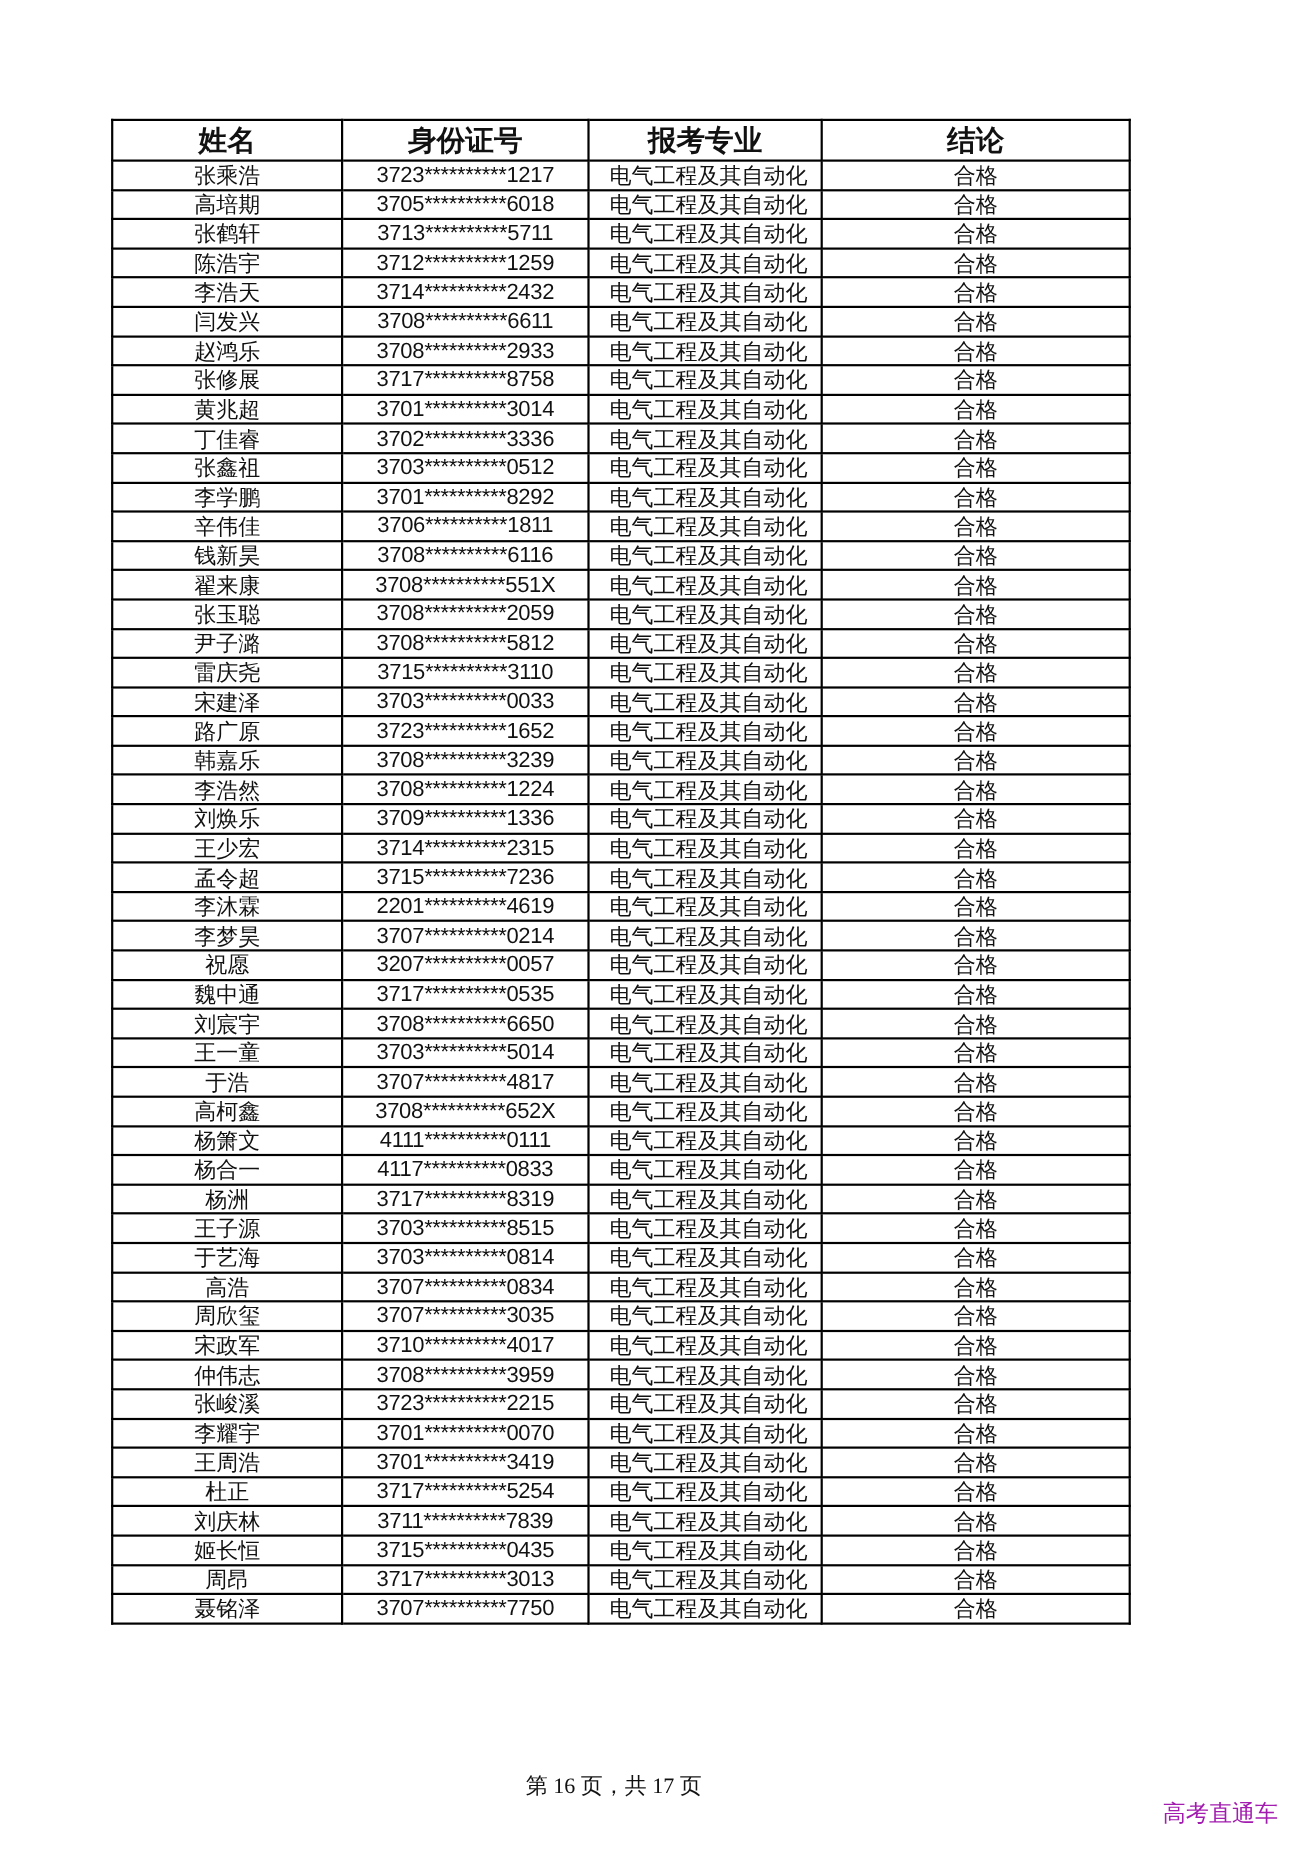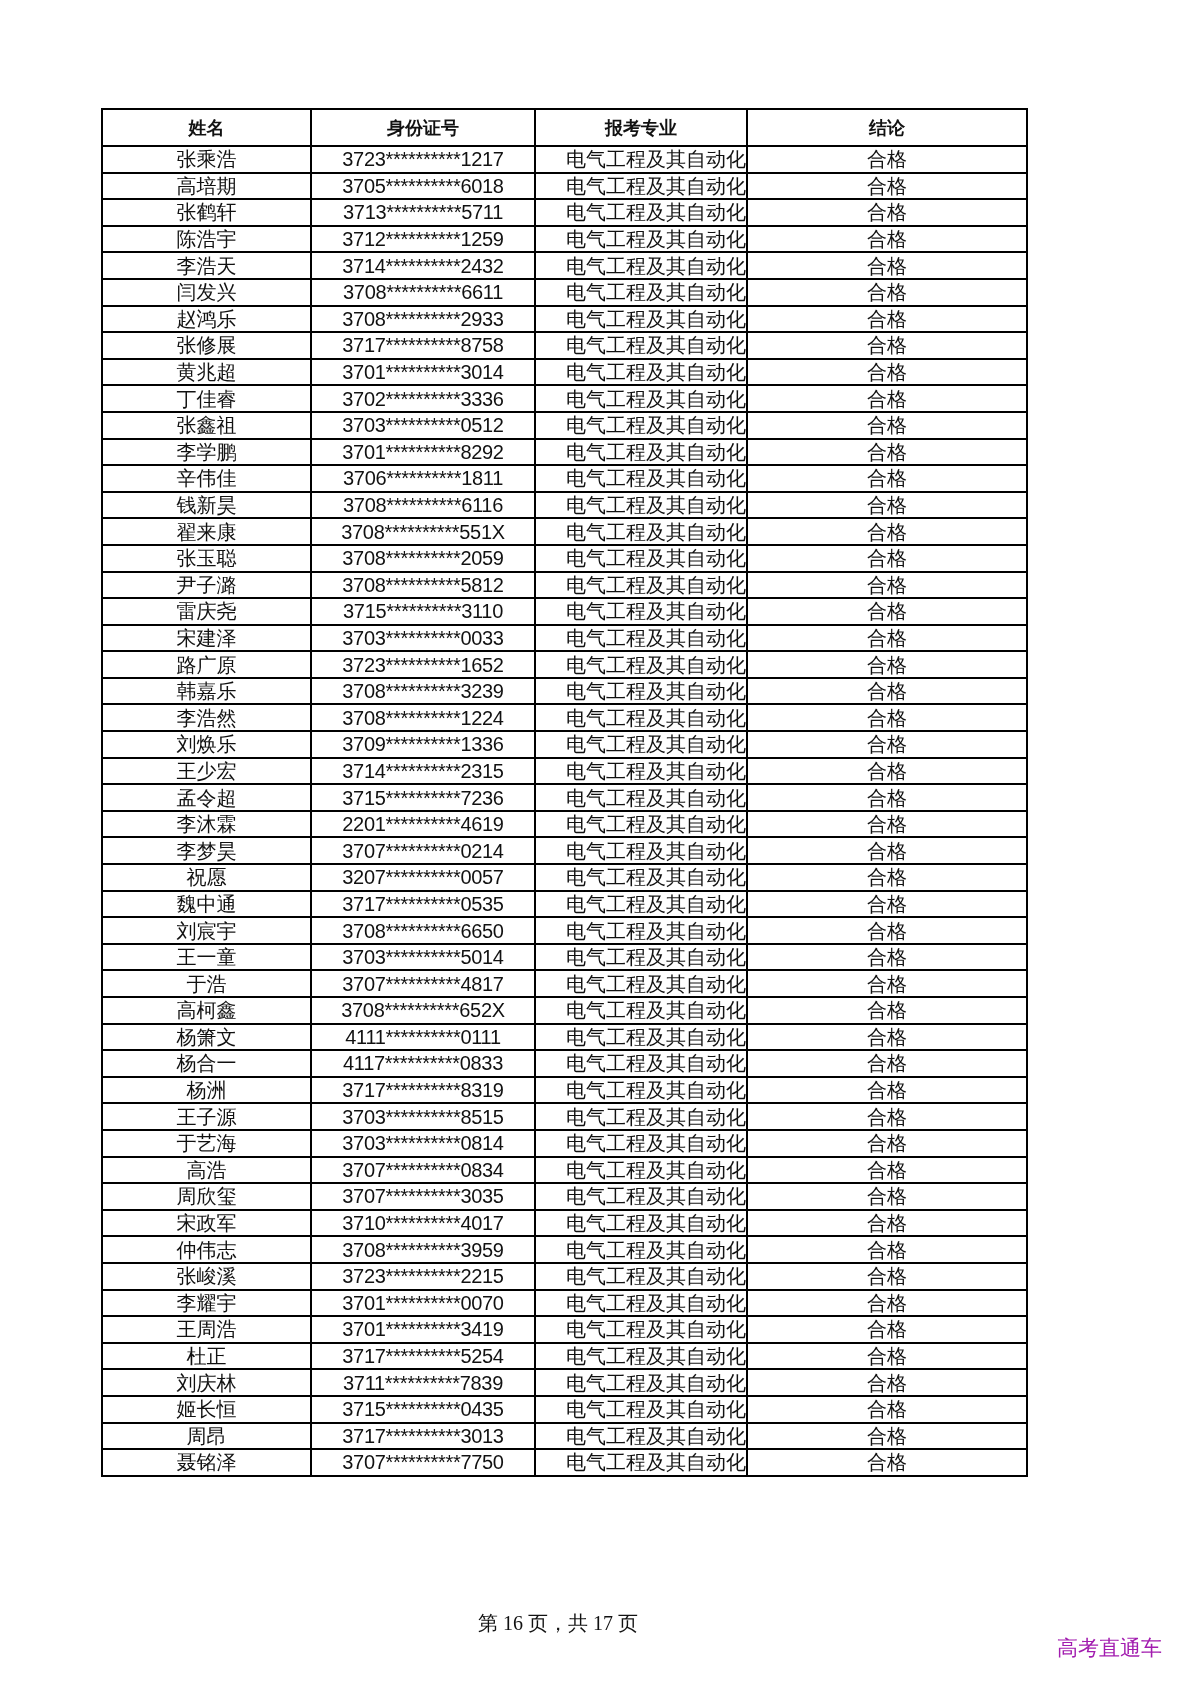--- a/index.html
+++ b/index.html
@@ -2,29 +2,29 @@
 <html><head>
 <meta charset="utf-8">
 <style>
   html, body { margin: 0; padding: 0; background: #ffffff; }
   body { width: 1190px; height: 1683px; position: relative; overflow: hidden;
          font-family: "DejaVu Serif", "Liberation Serif", serif; color: #111; }
   .sheet { position: absolute; left: 101px; top: 108px; border-collapse: collapse;
            table-layout: fixed; }
   .sheet th, .sheet td { border: 2px solid #000; padding: 0; text-align: center;
            white-space: nowrap; overflow: hidden; }
-  .sheet th { height: 35px; font-size: 18px; font-weight: bold;
+  .sheet th { height: 35px; font-size: 26px; font-weight: bold;
               font-family: "DejaVu Sans", "Liberation Sans", sans-serif; }
   .sheet td { height: 24.6px; font-size: 20px; line-height: 24px; }
   .col-name { width: 209px; }
   .col-id { width: 224px; }
   .col-major { width: 212px; }
   .col-result { width: 280px; }
   td.id { font-family: Liberation Sans, sans-serif; letter-spacing: -0.3px; margin-left: 12px; }
-  td.major { text-align: right; padding-left: 6px; }
+  td.major { text-align: center; padding-left: 6px; }
   .footer { position: absolute; left: 478px; top: 1610px; font-size: 20px;
             font-family: "Liberation Serif", "DejaVu Serif", serif; }
   .watermark { position: absolute; left: 1057px; top: 1634px; font-size: 21px; color: #a21caf;
                font-family: "DejaVu Sans", "Liberation Sans", sans-serif; }
 </style>
 </head>
 <body>
 
 <table class="sheet">
   <colgroup>

